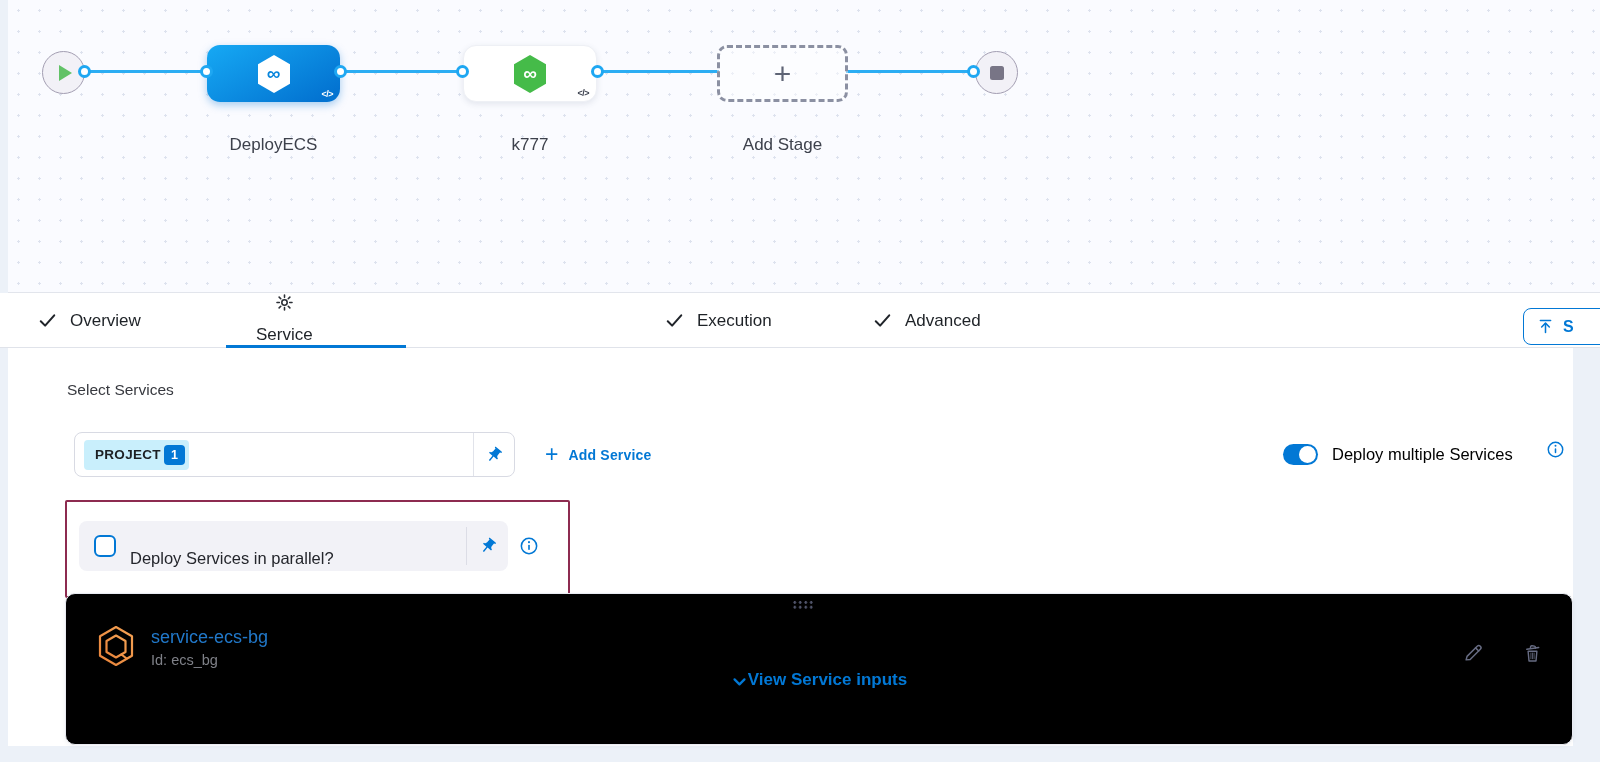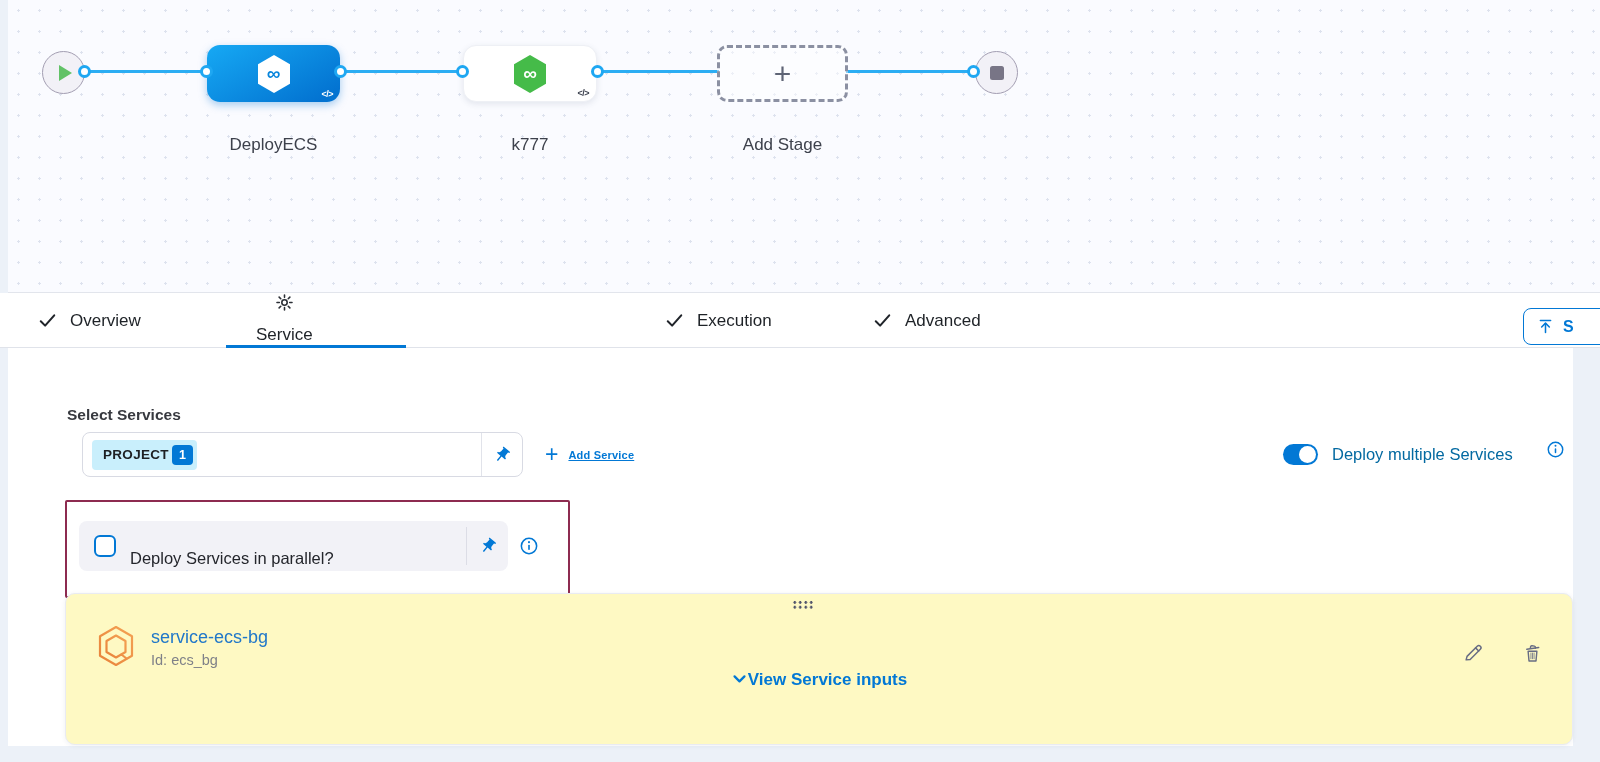--- a/index.html
+++ b/index.html
@@ -45,63 +45,63 @@
 
   
   .tab { position:absolute; top:293px; height:55px; display:flex; align-items:center; gap:13px;
     font-size:17px; font-weight:500; color:#1e2227; z-index:2; cursor:default; }
   .tab-underline { position:absolute; left:226px; top:345px; width:180px; height:3px; background:#0278d5; z-index:3; }
   .save-btn { position:absolute; left:1523px; top:308px; width:110px; height:37px;
     border:1.5px solid #0278d5; border-radius:8px; background:#fff; display:flex; align-items:center;
     gap:9px; padding-left:13px; color:#0278d5; font-size:16px; font-weight:600; z-index:2; }
 
   
-  .select-label { position:absolute; left:67px; top:406px; font-size:15.5px; font-weight:700; color:#37393f;text-align:center; }
-  .svc-input { position:absolute; left:82px; top:432px; width:441px; height:45px; background:#fff;
+  .select-label { position:absolute; left:67px; top:381px; font-size:15.5px; font-weight:400; color:#37393f;text-align:center; }
+  .svc-input { position:absolute; left:74px; top:432px; width:441px; height:45px; background:#fff;
     border:1px solid #d8dae3; border-radius:8px; display:flex; align-items:center; }
   .svc-input-body { flex:1; display:flex; align-items:center; padding-left:9px; }
   .chip { display:flex; align-items:center; background:#c9effc; border-radius:4px; height:30px;
     padding:0 4px 0 11px; font-size:13.5px; font-weight:600; color:#1d2023; letter-spacing:.3px; }
   .chip-count { margin-left:3px; background:#0278d5; color:#fff; border-radius:4px;
     font-size:12.5px; font-weight:700; padding:3px 7px; letter-spacing:0; }
   .pin-cell { width:41px; align-self:stretch; border-left:1px solid #e1e3ea;
     display:flex; align-items:center; justify-content:center; }
   .add-service { position:absolute; left:545px; top:441px; height:28px; display:flex; align-items:center;
     gap:10px; color:#0278d5; }
   .add-service .plus { font-size:23px; font-weight:500; line-height:1; margin-top:-2px; }
-  .add-service .lbl { font-size:11px; font-weight:700; letter-spacing:.2px;text-decoration:underline; }
+  .add-service .lbl { font-size:14px; font-weight:700; letter-spacing:.2px; }
   .toggle { position:absolute; left:1283px; top:444px; width:35px; height:21px; border-radius:11px;
     background:#0278d5; }
   .toggle .knob { position:absolute; right:2px; top:2px; width:17px; height:17px; border-radius:50%; background:#fff; }
-  .dm-label { position:absolute; left:1332px; top:445px; font-size:16.5px; color:#0369a1; }
+  .dm-label { position:absolute; left:1332px; top:445px; font-size:16.5px; color:#000000; }
   .dm-info { position:absolute; left:1547px; top:441px; }
 
   .highlight-box { position:absolute; left:65px; top:500px; width:505px; height:98px;
     border:2px solid #8d2b50; border-radius:2px; }
   .parallel-field { position:absolute; left:79px; top:521px; width:429px; height:50px;
     background:#f2f2f7; border-radius:8px; display:flex; align-items:center; }
   .checkbox { width:22px; height:22px; border:2px solid #0278d5; border-radius:6px; background:#fff;
     margin-left:15px; }
   .parallel-label { margin-left:14px; font-size:16.5px; color:#24262c; flex:1;margin-top:25px; }
   .parallel-divider { width:1px; height:38px; background:#dcdde6; }
   .parallel-pin { width:41px; display:flex; align-items:center; justify-content:center; }
   .parallel-info { position:absolute; left:520px; top:537px; }
 
   
-  .svc-card { position:absolute; left:65px; top:593px; width:1508px; height:152px; background:#fef9c3;
+  .svc-card { position:absolute; left:65px; top:593px; width:1508px; height:152px; background:#000000;
     border:1px solid #e9ebf2; border-radius:10px; box-shadow:0 1px 5px rgba(40,50,80,.07); }
   .drag-dots { position:absolute; left:726px; top:6px; width:21px; height:9px;
     background-image:radial-gradient(circle,#50546a 1.3px, transparent 1.5px);
     background-size:5.5px 4.8px; }
   .svc-hex { position:absolute; left:31px; top:31px; }
   .svc-name { position:absolute; left:85px; top:33px; font-size:18px; font-weight:500; color:#2178c9; }
   .svc-id { position:absolute; left:85px; top:58px; font-size:14.5px; color:#7f8188; }
   .edit-ic { position:absolute; left:1396px; top:48px; }
   .trash-ic { position:absolute; left:1456px; top:49px; }
-  .view-inputs { position:absolute; left:0; top:76px; width:100%; display:flex; align-items:flex-start;
+  .view-inputs { position:absolute; left:0; top:76px; width:100%; display:flex; align-items:flex-end;
     justify-content:center; color:#0278d5; font-size:17px; font-weight:700; }
 </style>
 </head>
 <body>
 
 <div class="page">
 
   <div class="pane-canvas"></div>
   <div class="pane-tabbar"></div>
   <div class="pane-content"></div>

